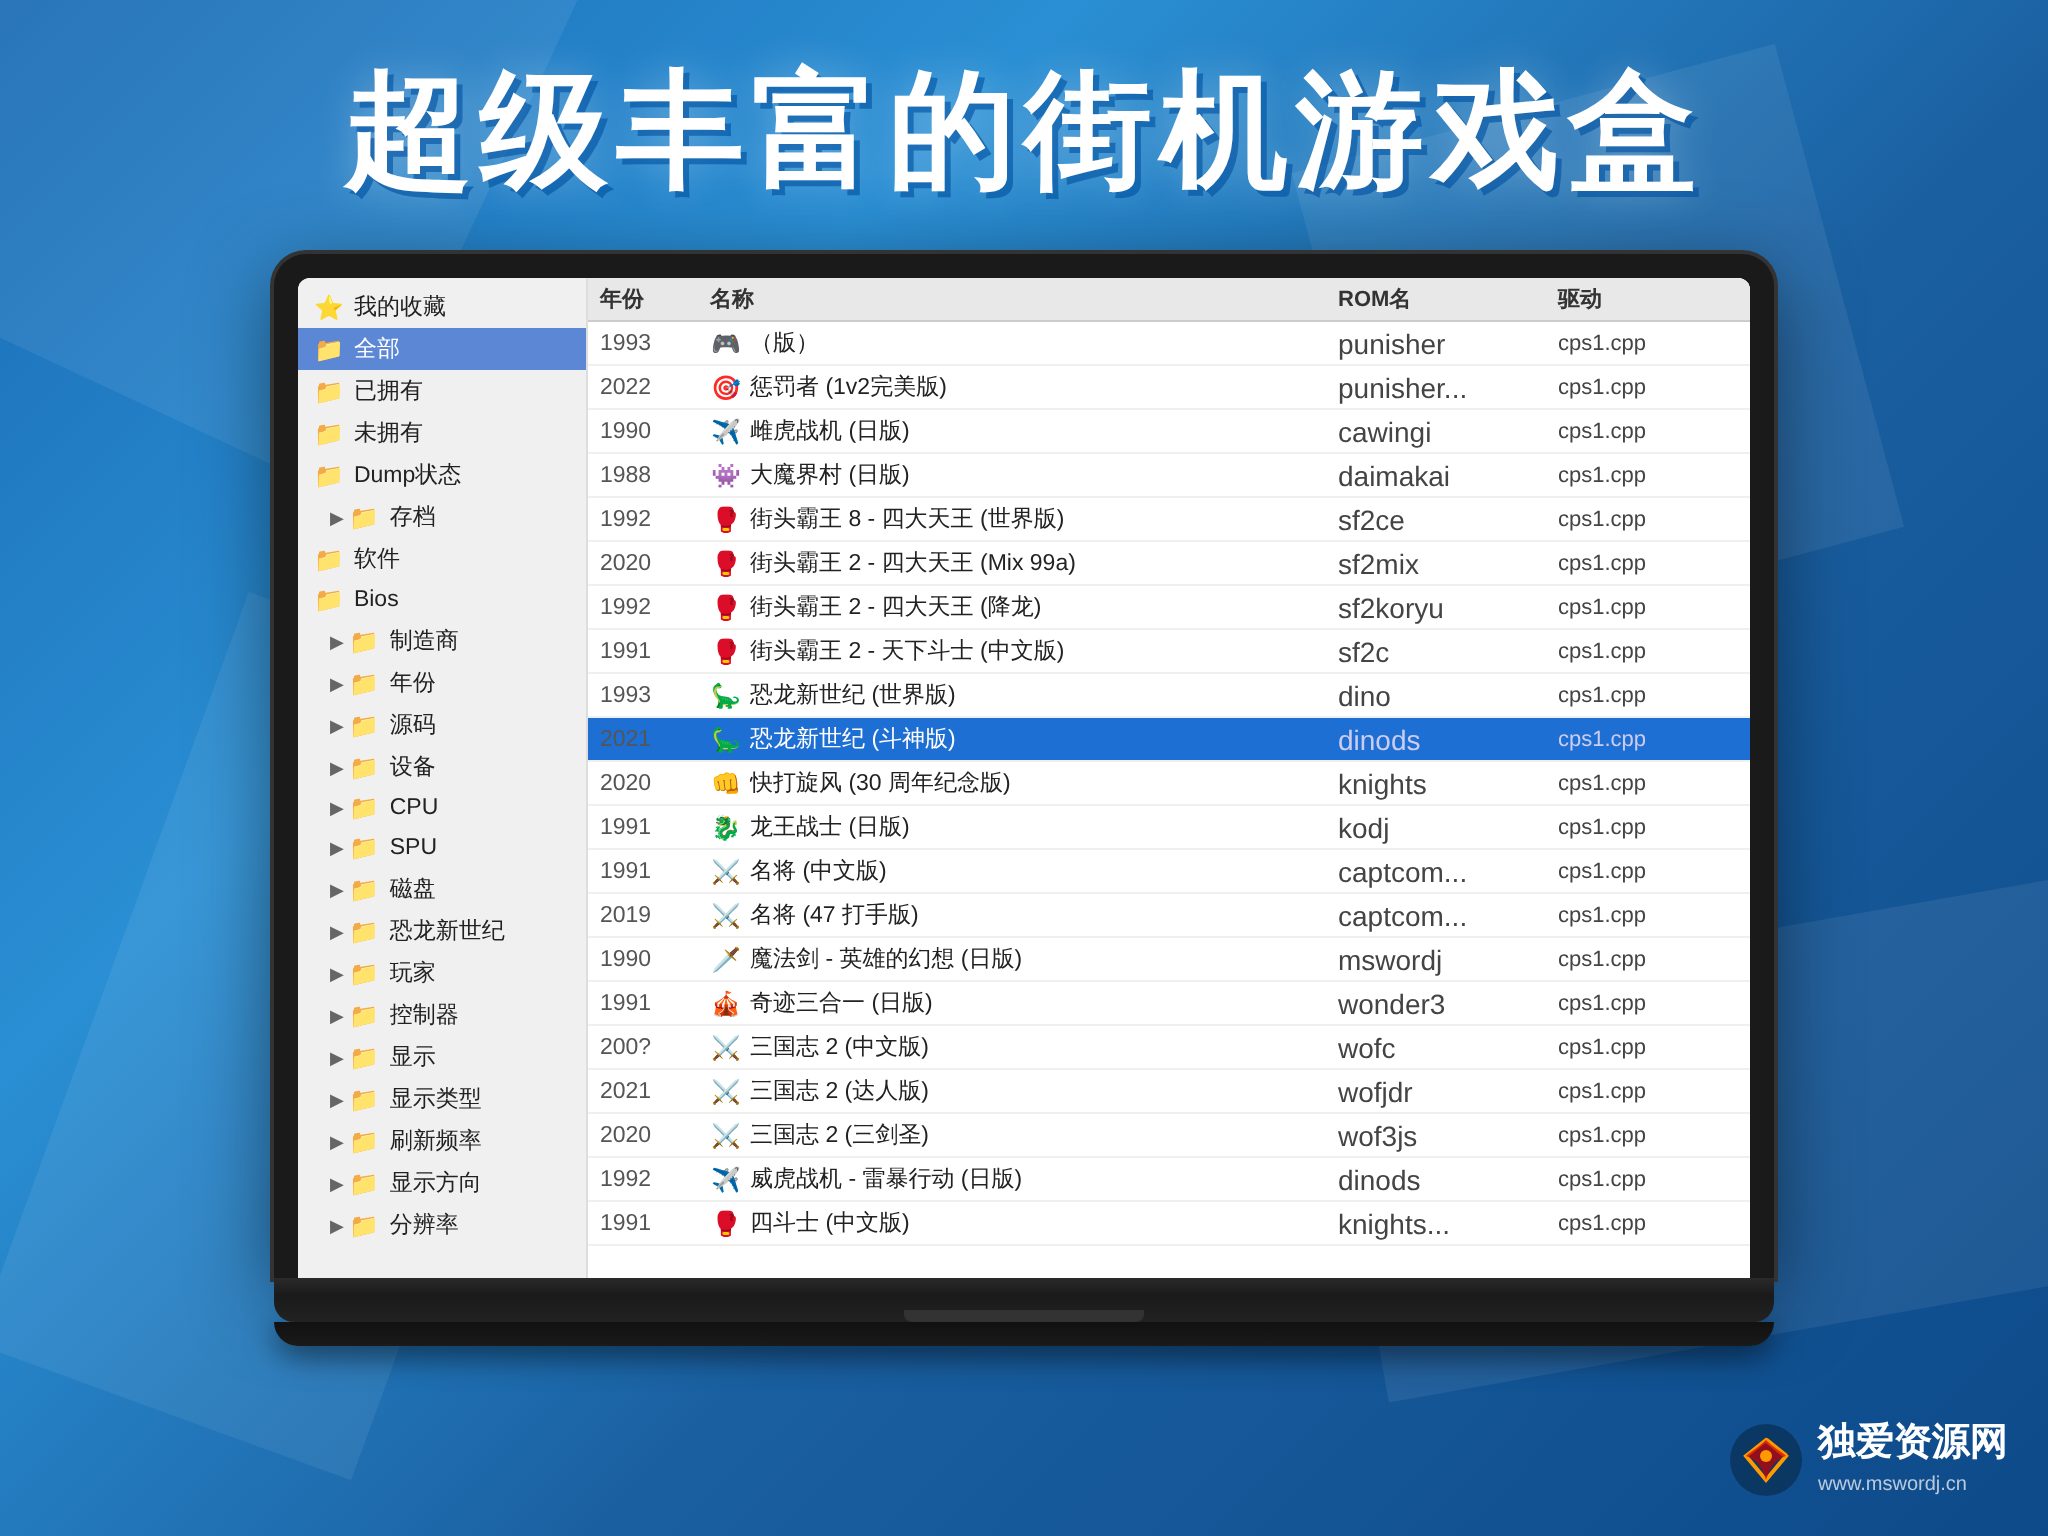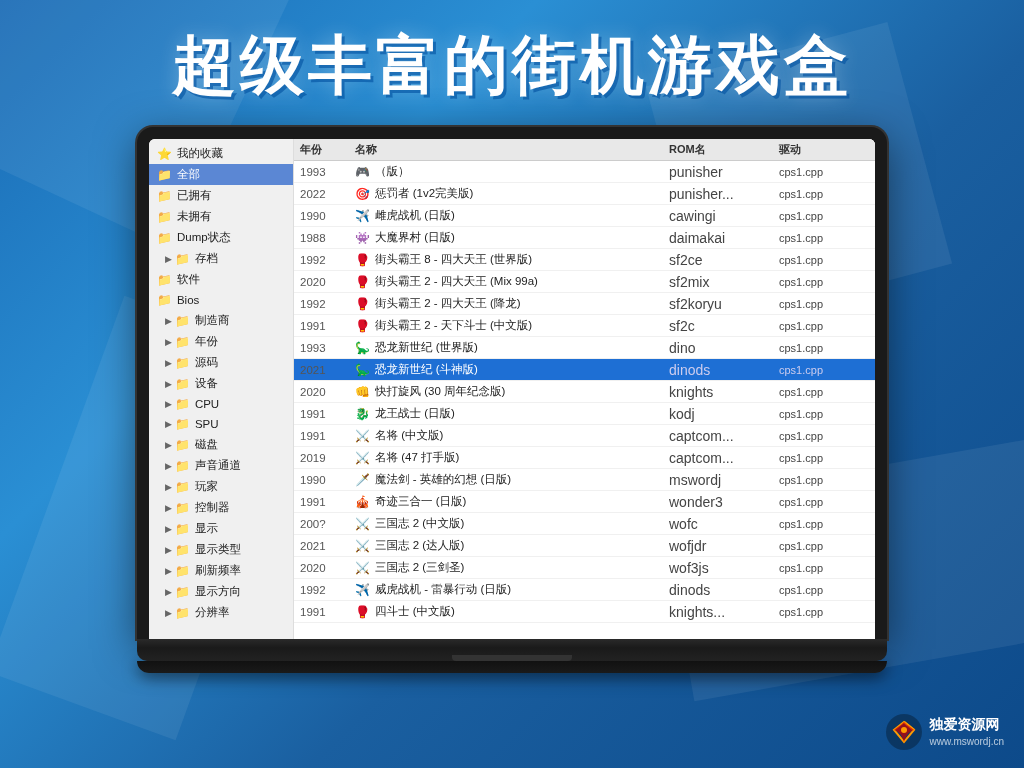--- a/index.html
+++ b/index.html
@@ -219,21 +219,21 @@
     .watermark-logo {
       width: 36px;
       height: 36px;
     }
     .watermark-text {
       color: rgba(255,255,255,0.85);
       font-size: 11px;
       line-height: 1.4;
     }
     .watermark-text .site-name {
-      font-size: 14px;
+      font-size: 19px;
       font-weight: bold;
       color: #fff;
     }
     .watermark-text .site-url {
       font-size: 10px;
       color: rgba(255,255,255,0.7);
     }
   </style>
 </head>
 <body>
@@ -318,21 +318,21 @@
                 <span>SPU</span>
               </div>
               <div class="sidebar-item" style="padding-left: 16px;">
                 <span class="sidebar-arrow">▶</span>
                 <span class="sidebar-icon">📁</span>
                 <span>磁盘</span>
               </div>
               <div class="sidebar-item" style="padding-left: 16px;">
                 <span class="sidebar-arrow">▶</span>
                 <span class="sidebar-icon">📁</span>
-                <span>声音通道</span>
+                <span>恐龙新世纪</span>
               </div>
               <div class="sidebar-item" style="padding-left: 16px;">
                 <span class="sidebar-arrow">▶</span>
                 <span class="sidebar-icon">📁</span>
                 <span>玩家</span>
               </div>
               <div class="sidebar-item" style="padding-left: 16px;">
                 <span class="sidebar-arrow">▶</span>
                 <span class="sidebar-icon">📁</span>
                 <span>控制器</span>

